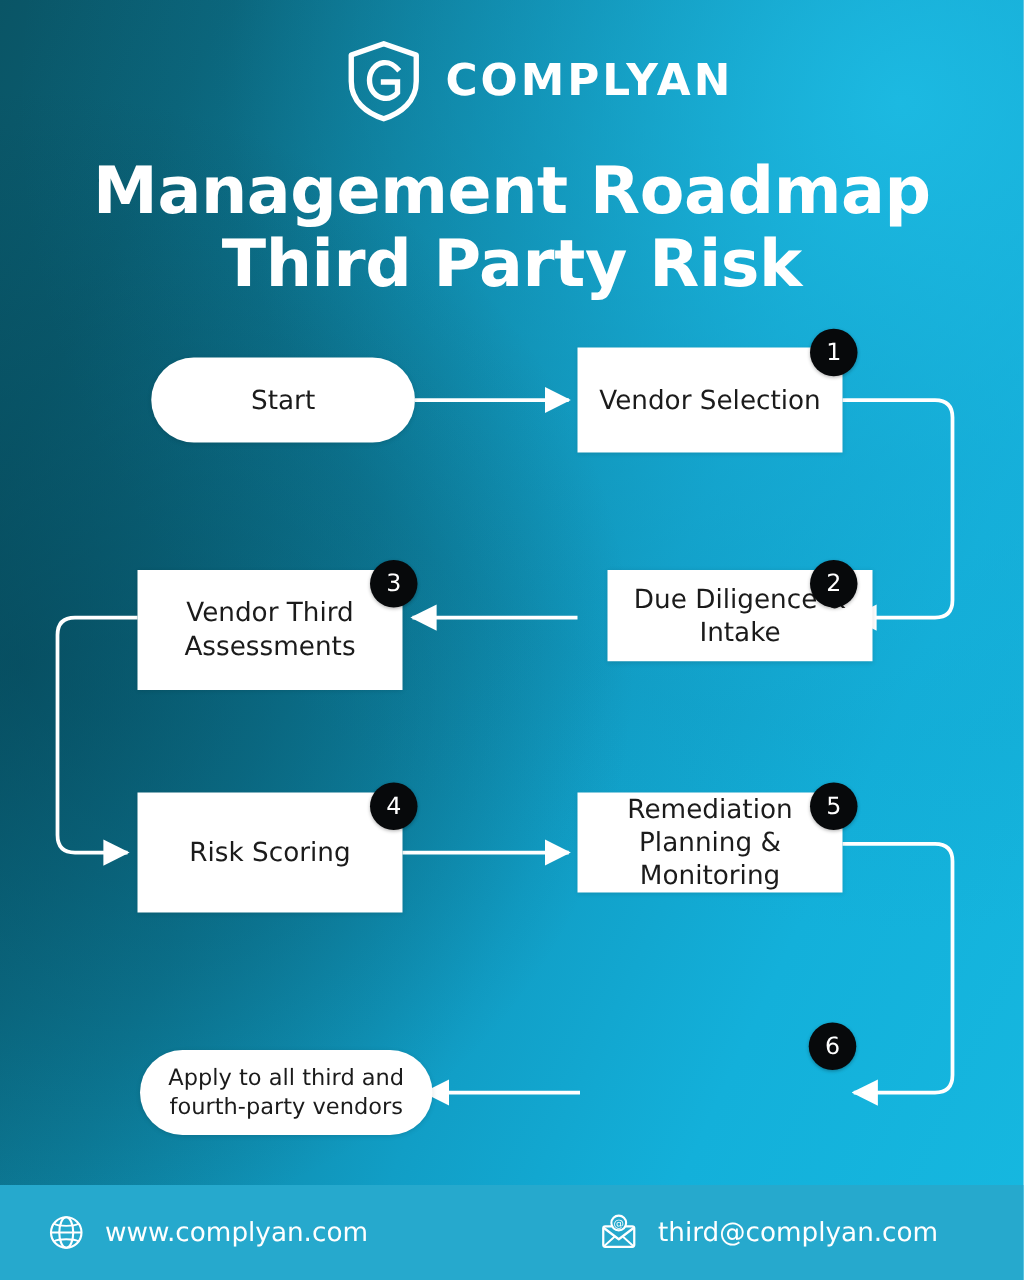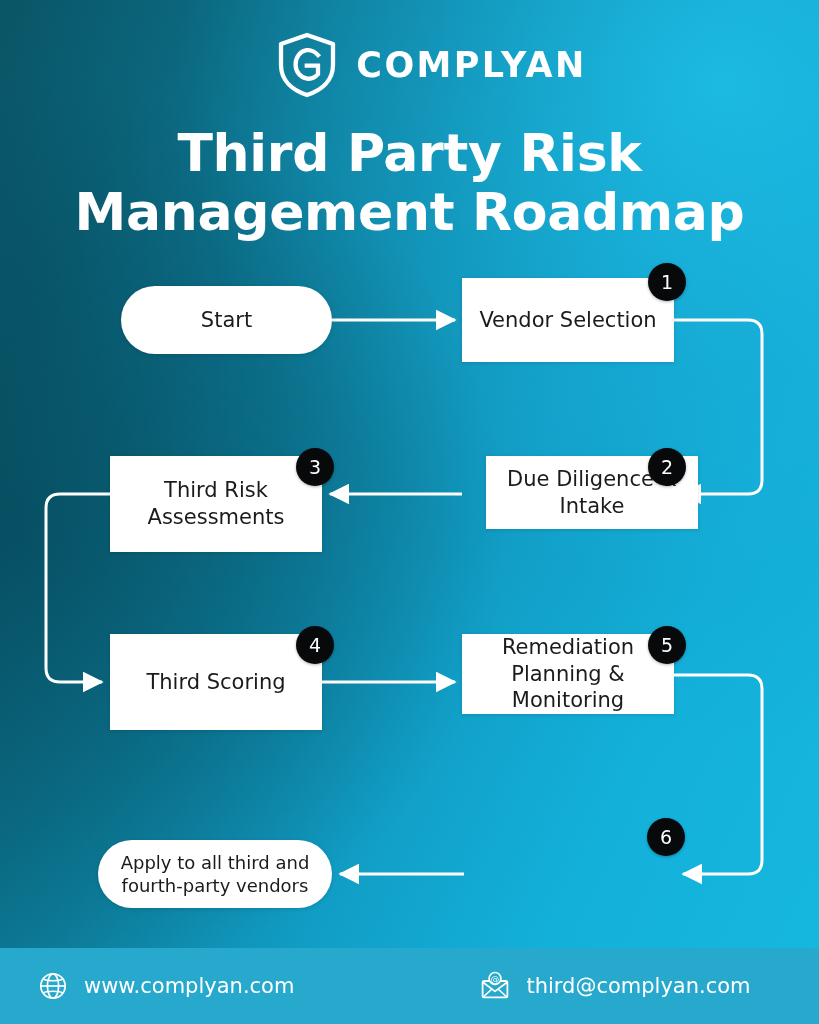--- a/index.html
+++ b/index.html
@@ -150,22 +150,22 @@
         <path d="M31 3 L57 12 V33 C57 49 45 58.5 31 63 C17 58.5 5 49 5 33 V12 Z" stroke="#ffffff" stroke-width="4.3" stroke-linejoin="round" fill="none"></path>
         <path d="M42 23 C38.5 19 34.5 17.6 30.6 18.2 C24 19.2 19.6 25.1 19.6 32.4
                  C19.6 39.8 24.4 45.6 31 46.6 C35 47.2 39 45.6 42 42.2
                  L42 33.6 L30.8 33.6" stroke="#ffffff" stroke-width="4.3" stroke-linecap="square" stroke-linejoin="miter" fill="none"></path>
       </svg>
     </span>
     <span class="brand-name">COMPLYAN</span>
   </div>
 
   <div class="headline">
+    <div>Management Roadmap</div>
     <div>Third Party Risk</div>
-    <div>Management Roadmap</div>
   </div>
 
   <svg class="connectors" viewBox="0 0 819 1024">
     <defs>
       <marker id="arrow" viewBox="0 0 10 10" refX="9.2" refY="5" markerWidth="7" markerHeight="7" orient="auto-start-reverse">
         <path d="M 0 0 L 10 5 L 0 10 z" fill="#ffffff"></path>
       </marker>
     </defs>
     <g stroke="#ffffff" stroke-width="3" fill="none" stroke-linecap="butt">
 
@@ -192,48 +192,48 @@
     </div>
 
     <div class="node" style="left:462px; top:278px; width:212px; height:84px;">
       <span>Vendor Selection</span>
     </div>
     <div class="badge" style="left:648px; top:263px;">
       <span>1</span>
     </div>
 
     <div class="node" style="left:110px; top:456px; width:212px; height:96px;">
-      <span>Third Risk Assessments</span>
+      <span>Vendor Third Assessments</span>
     </div>
     <div class="badge" style="left:296px; top:448px;">
       <span>3</span>
     </div>
 
     <div class="node" style="left:486px; top:456px; width:212px; height:73px;">
       <span>Due Diligence &amp; Intake</span>
     </div>
     <div class="badge" style="left:648px; top:448px;">
       <span>2</span>
     </div>
 
     <div class="node" style="left:110px; top:634px; width:212px; height:96px;">
-      <span>Third Scoring</span>
+      <span>Risk Scoring</span>
     </div>
     <div class="badge" style="left:296px; top:626px;">
       <span>4</span>
     </div>
 
     <div class="node" style="left:462px; top:634px; width:212px; height:80px;">
       <span>Remediation Planning &amp; Monitoring</span>
     </div>
     <div class="badge" style="left:648px; top:626px;">
       <span>5</span>
     </div>
 
-    <div class="node pill small" style="left:98px; top:840px; width:234px; height:68px;">
+    <div class="node pill small" style="left:112px; top:840px; width:234px; height:68px;">
       <span>Apply to all third and fourth-party vendors</span>
     </div>
 
     <div class="badge" style="left:647px; top:818px;">
       <span>6</span>
     </div>
 
   </div>
 
   <div class="footer">

